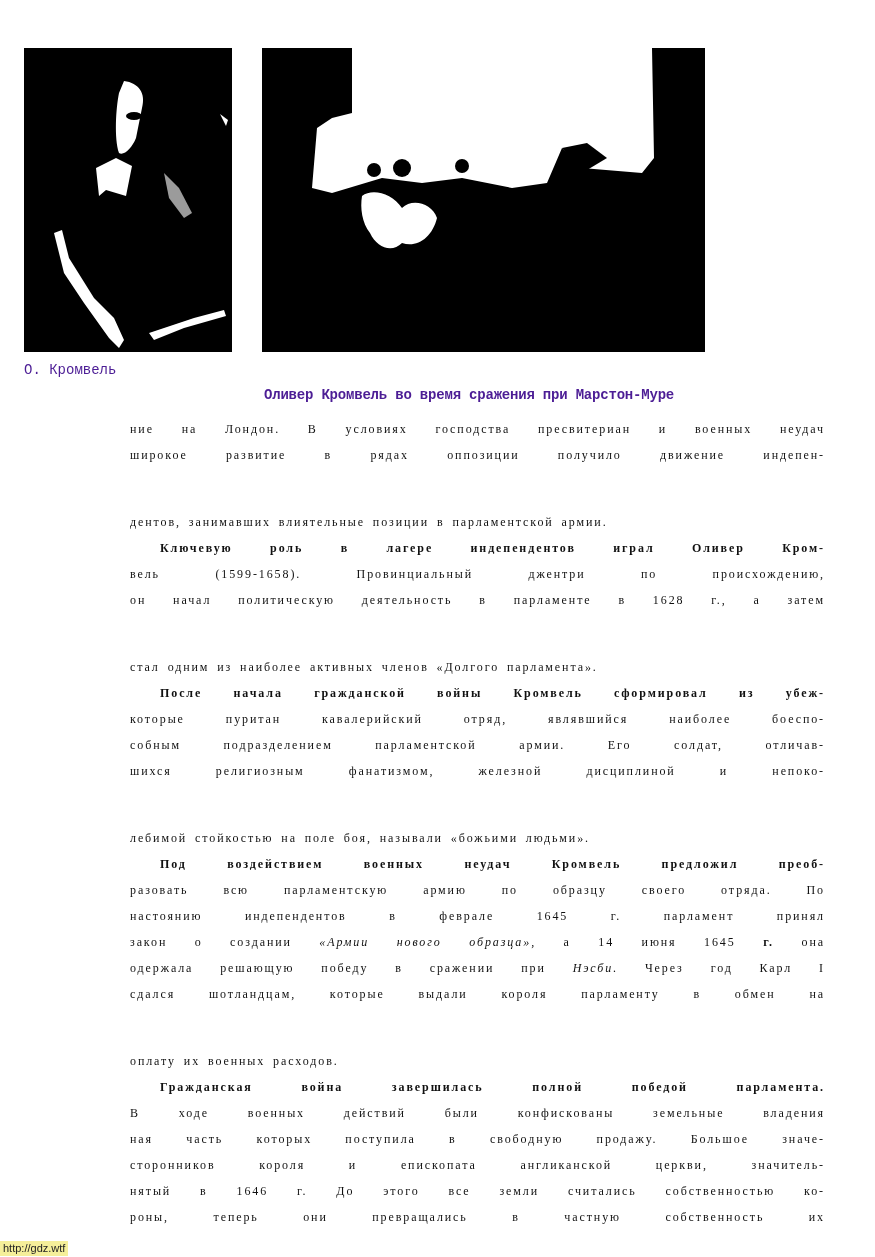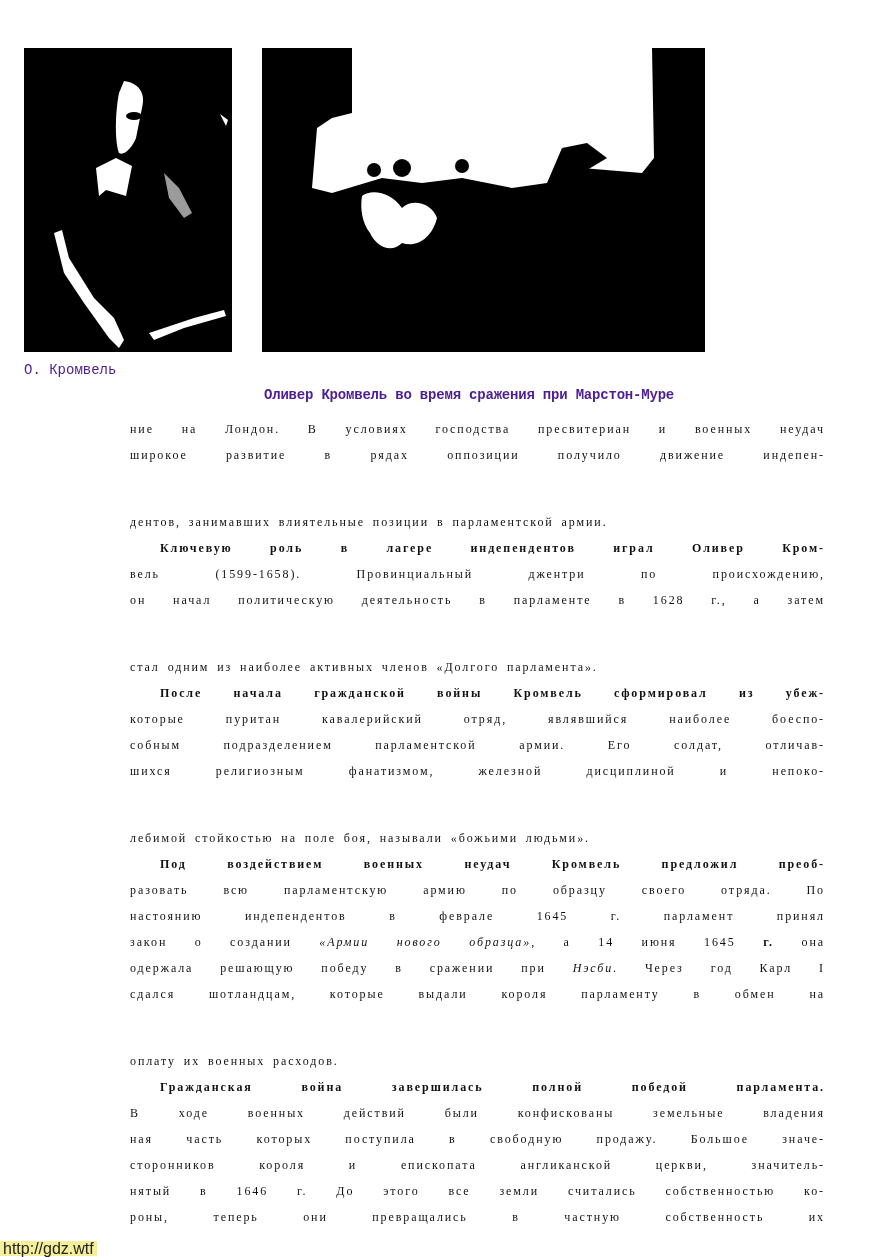--- a/index.html
+++ b/index.html
@@ -25,21 +25,21 @@
     }
     .line { display: block; text-align: justify; text-align-last: justify; height: 26px; white-space: nowrap; overflow: visible; }
     .line.last { text-align-last: left; margin-top: 41px; }
     .line.indent { padding-left: 30px; font-weight: bold; }
     .line span.it { font-style: italic; }
     .line span.b { font-weight: bold; }
 
     .watermark {
       position: absolute; left: 0; top: 1241px; height: 15px; padding: 0 3px;
       background: #f5ef9a; font-family: "Liberation Sans", sans-serif;
-      font-size: 16px; line-height: 15px; color: #222;
+      font-size: 11px; line-height: 15px; color: #222;
     }
   </style>
 </head>
 <body>
 
 <div class="photo" id="portrait">
   <svg width="208" height="304" viewBox="0 0 208 304">
     <rect width="208" height="304" fill="#000"></rect>
     <path d="M100 33 C115 35 122 45 118 60 L112 90 C108 100 100 108 95 105 C90 90 92 60 95 45 Z" fill="#fff"></path>
     <ellipse cx="110" cy="68" rx="8" ry="4" fill="#000"></ellipse>

